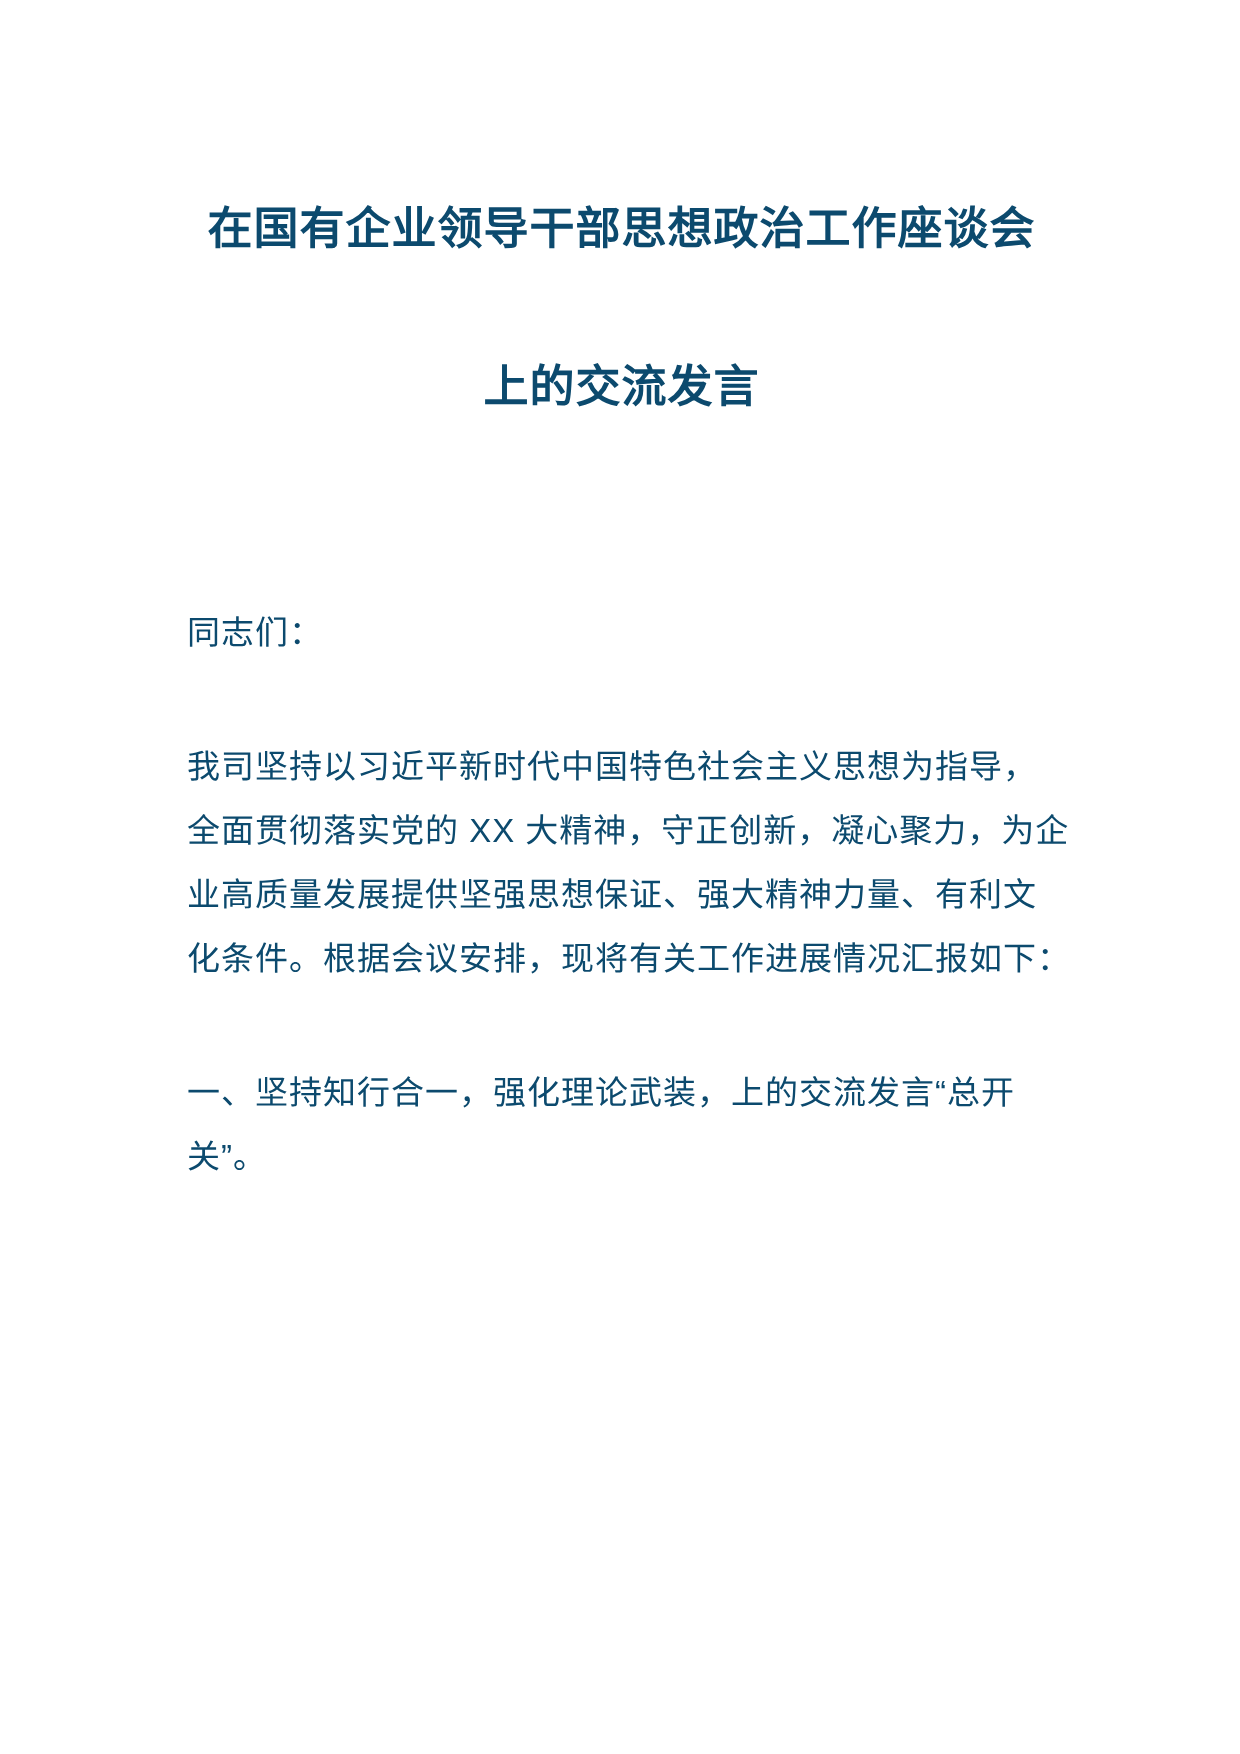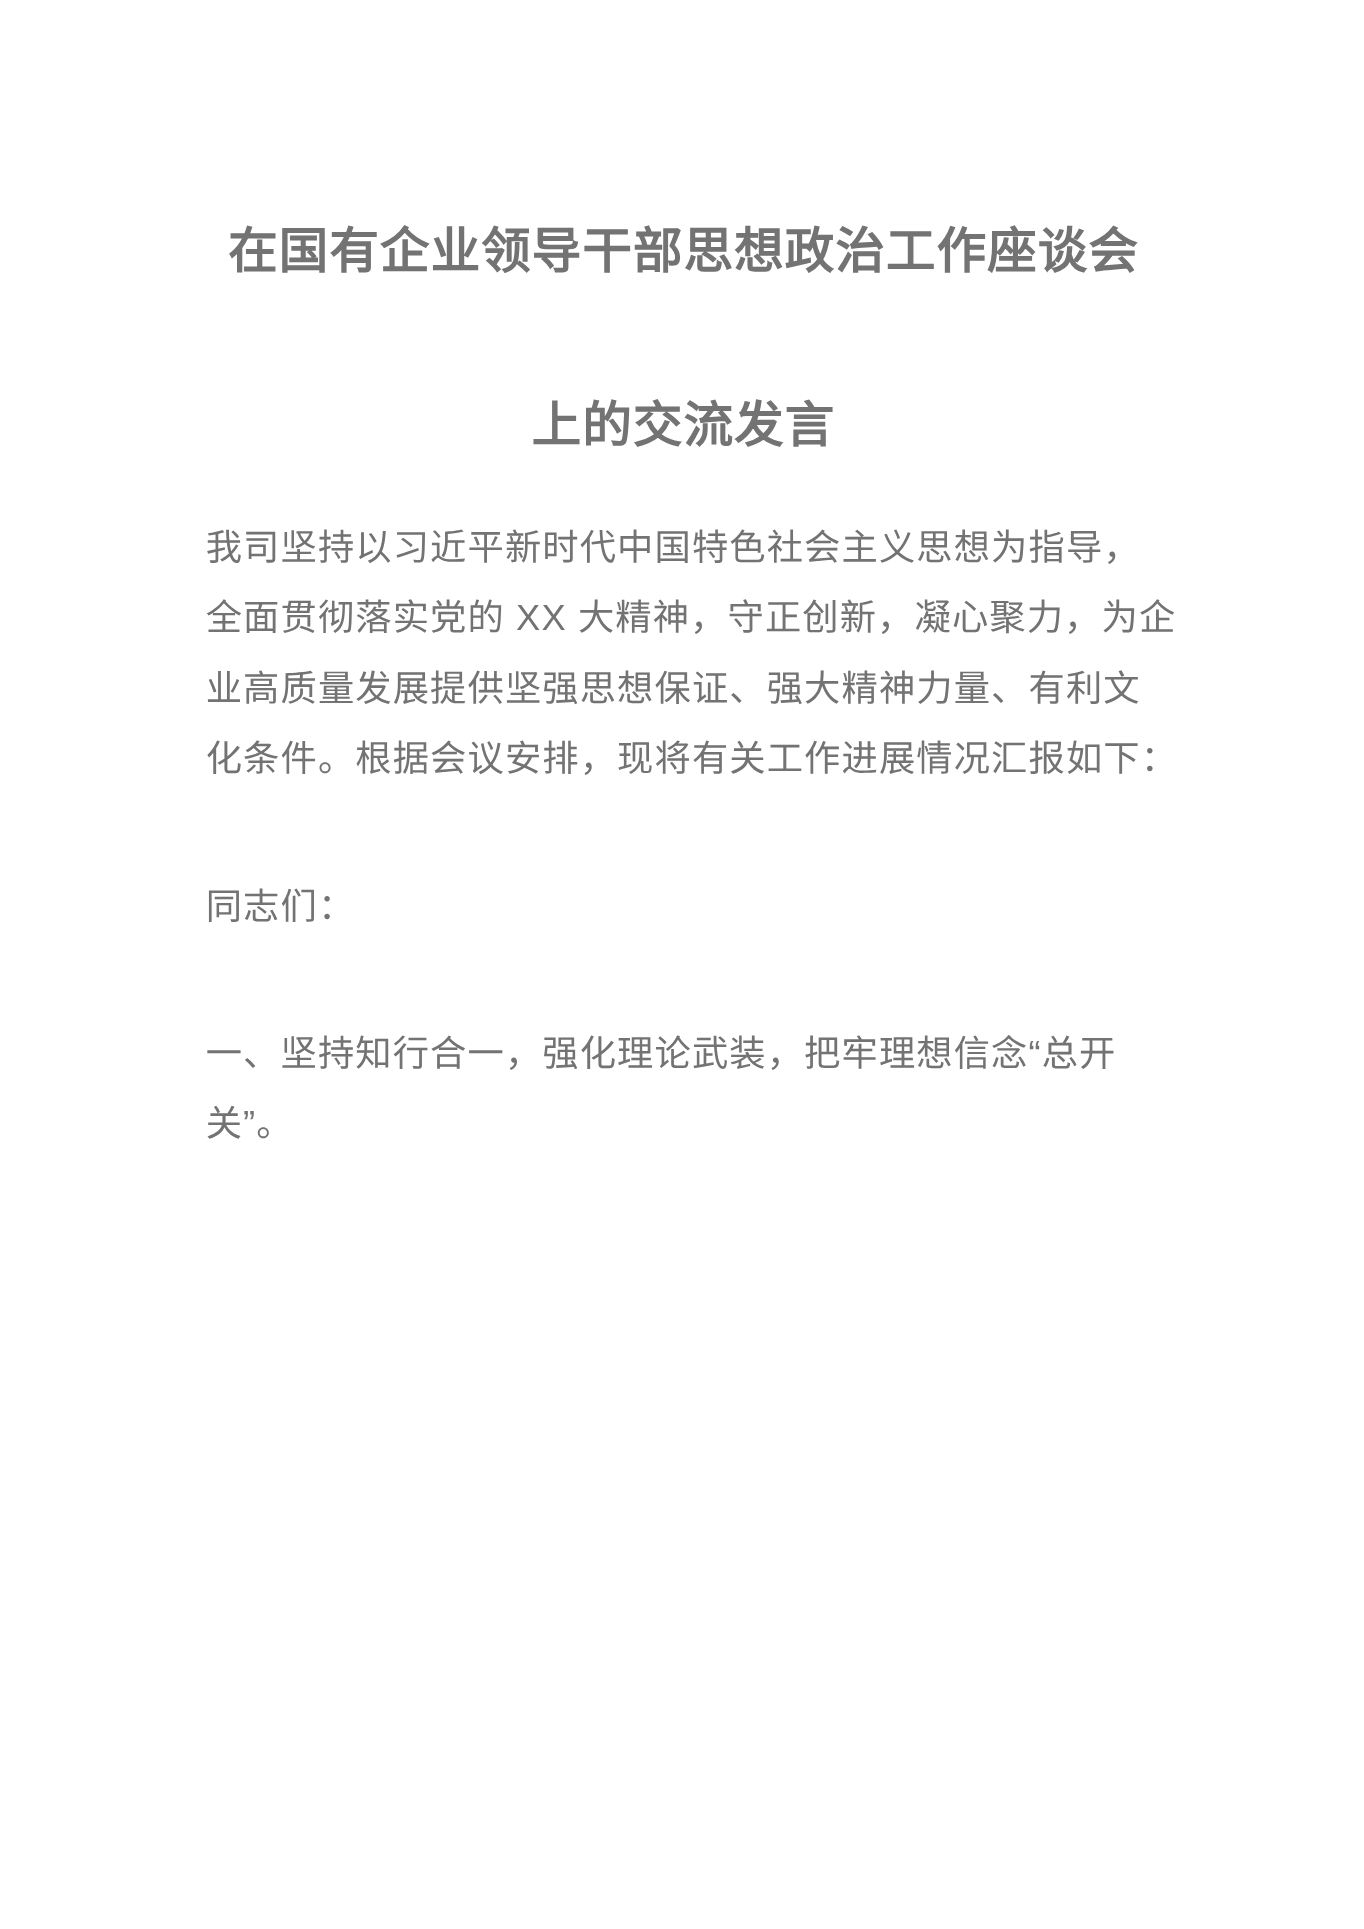--- a/index.html
+++ b/index.html
@@ -7,21 +7,21 @@
       margin: 0;
       padding: 0;
       background: #ffffff;
     }
     .page {
       position: relative;
       width: 1240px;
       height: 1754px;
       margin: 0 auto;
       background: #ffffff;
-      color: #737373;
+      color: #0c4a6e;
       box-sizing: border-box;
       padding: 150px 184px 0 187px;
       overflow: hidden;
       font-family: "Liberation Sans", sans-serif;
     }
     .doc-title {
       font-size: 45px;
       font-weight: 700;
       line-height: 158px;
       text-align: center;
@@ -43,23 +43,23 @@
       margin-top: 70px;
     }
   </style>
 </head>
 <body>
 
 <div class="page">
   <div class="doc-title">在国有企业领导干部思想政治工作座谈会
 上的交流发言</div>
 
+  <div class="doc-paragraph salutation">同志们：</div>
+
   <div class="doc-paragraph">我司坚持以习近平新时代中国特色社会主义思想为指导，
 全面贯彻落实党的 XX 大精神，守正创新，凝心聚力，为企
 业高质量发展提供坚强思想保证、强大精神力量、有利文
 化条件。根据会议安排，现将有关工作进展情况汇报如下：</div>
 
-  <div class="doc-paragraph salutation">同志们：</div>
-
-  <div class="doc-paragraph">一、坚持知行合一，强化理论武装，把牢理想信念“总开
+  <div class="doc-paragraph">一、坚持知行合一，强化理论武装，上的交流发言“总开
 关”。</div>
 
 </div>
 
 </body></html>

